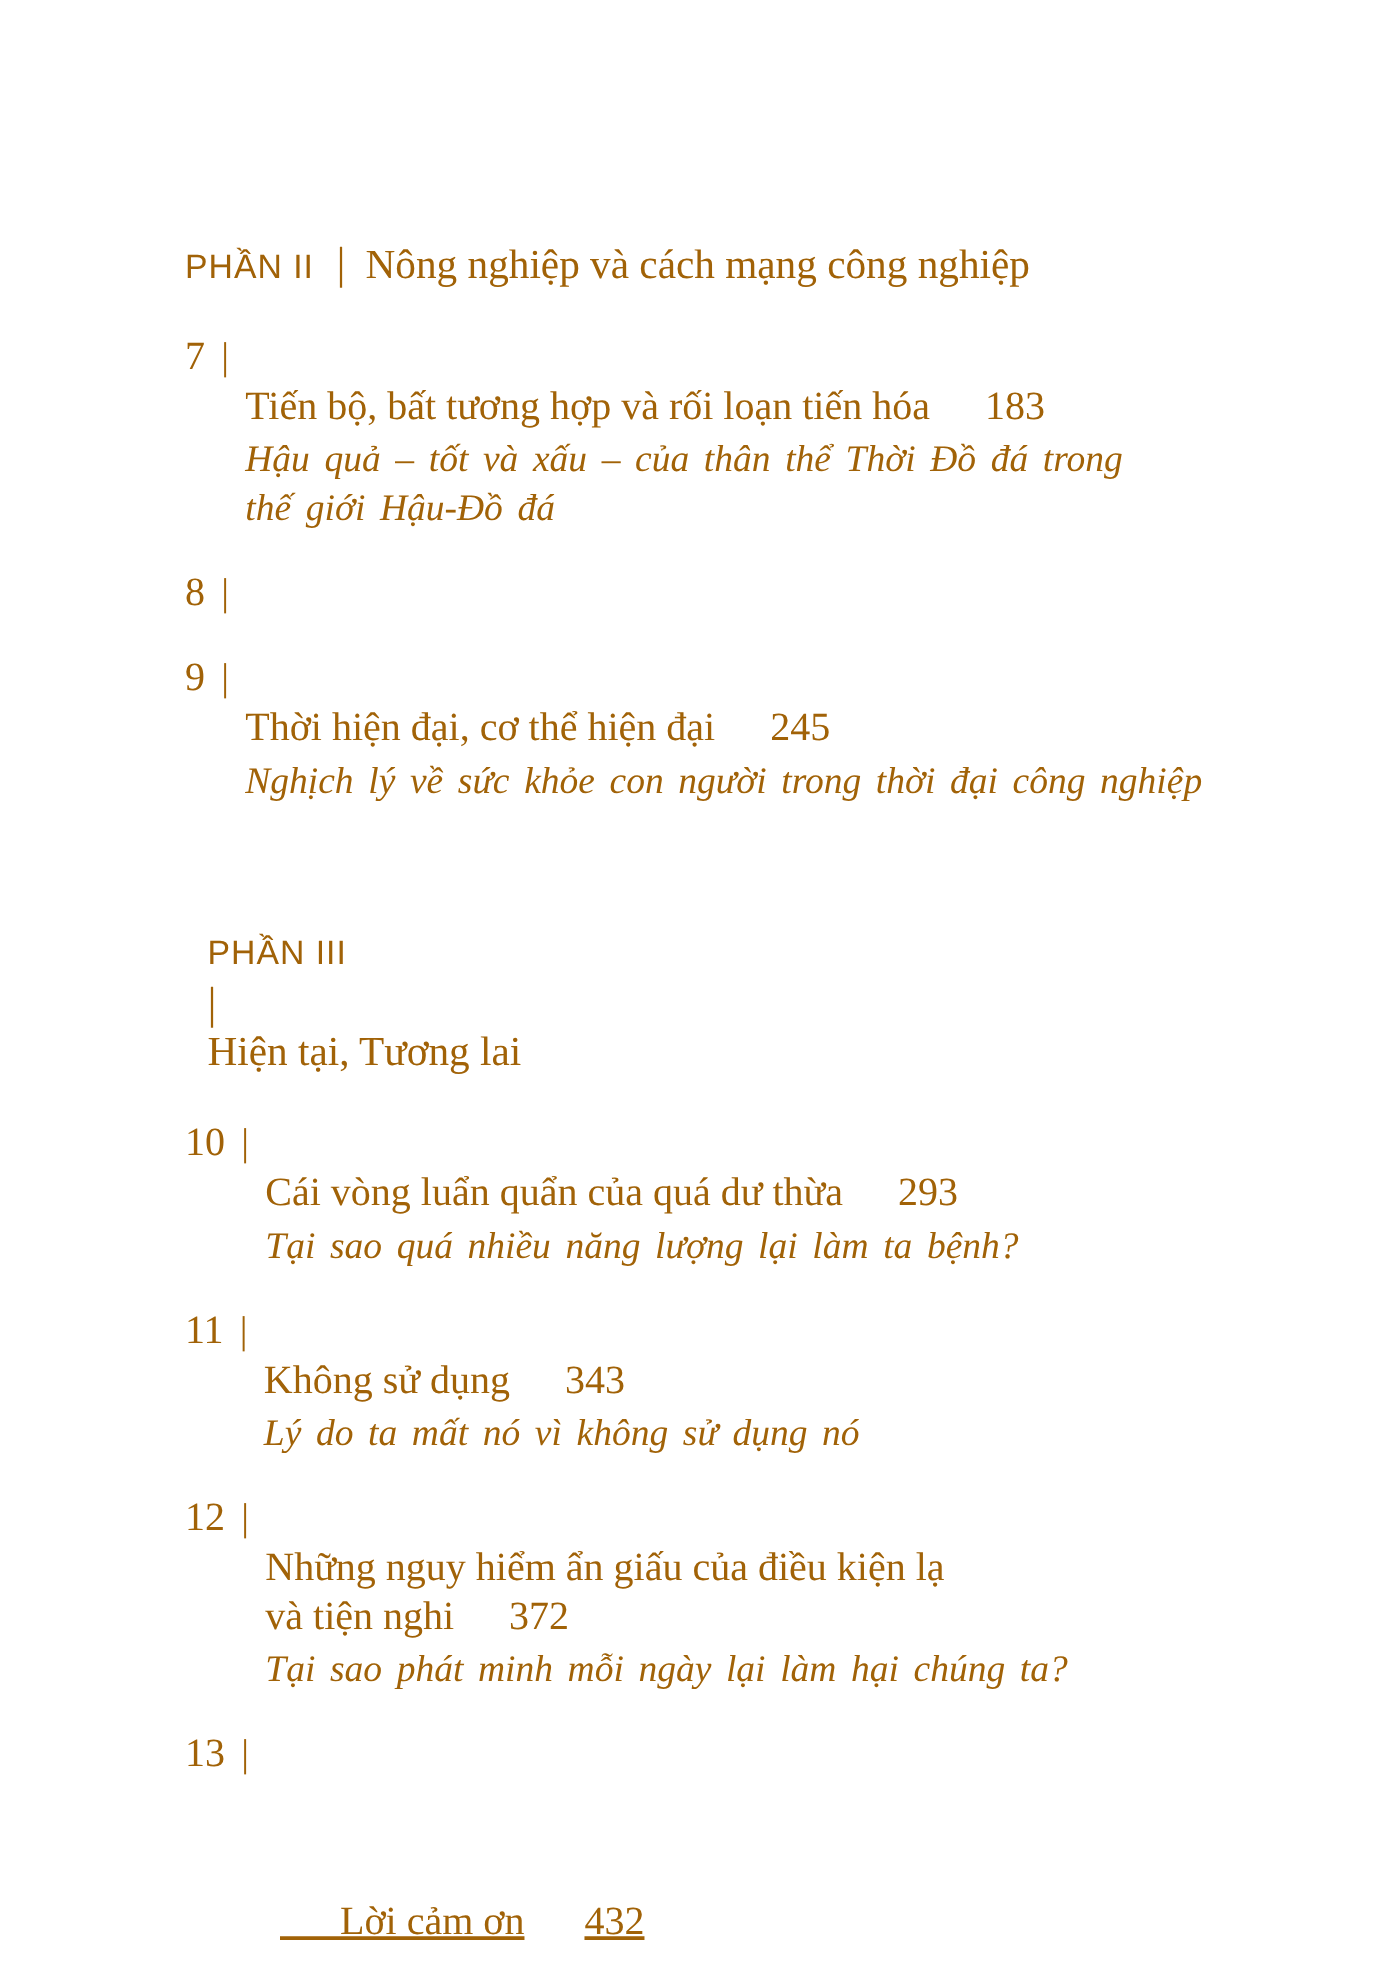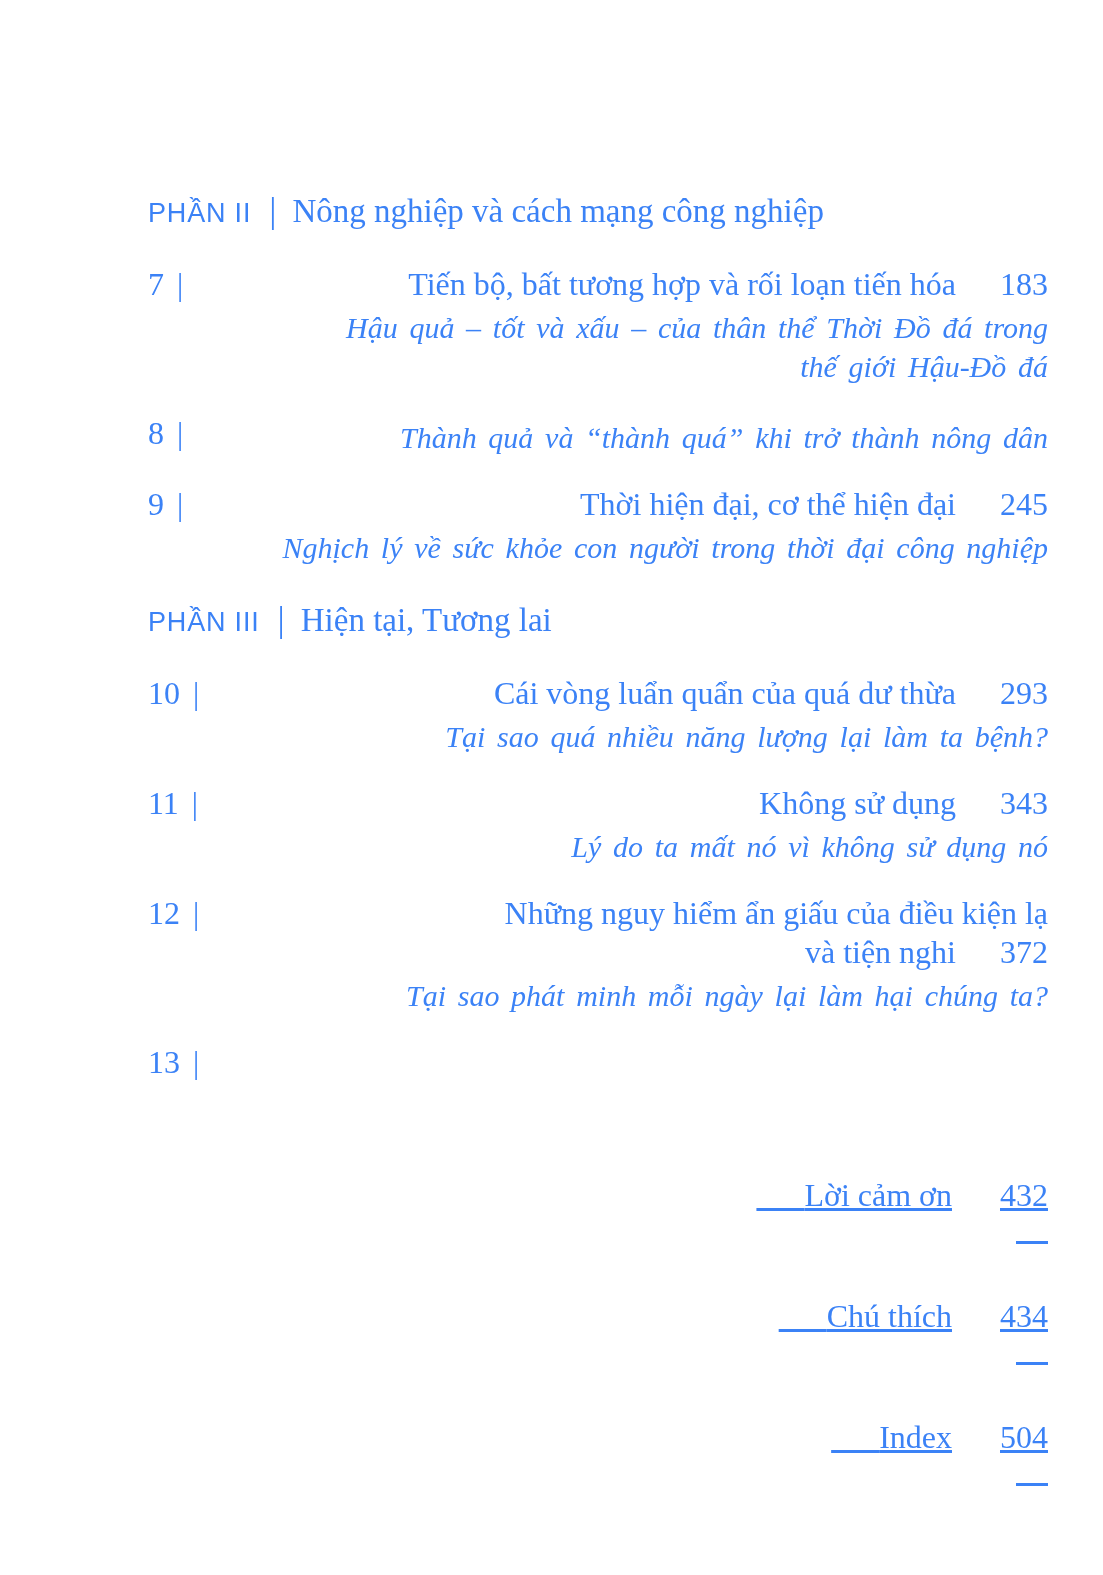--- a/index.html
+++ b/index.html
@@ -2,33 +2,32 @@
 <html><head>
 <meta charset="utf-8">
 <style>
   html, body { margin: 0; padding: 0; background: #ffffff; }
   .page {
     position: relative;
     width: 1103px;
     height: 1575px;
     box-sizing: border-box;
     background: #ffffff;
-    color: #3b82f6;
+    color: #a16207;
     padding: 190px 55px 0 148px;
     font-family: "Liberation Serif", serif;
     overflow: hidden;
-    text-align: right;
   }
   
   .section-header {
     display: flex;
     align-items: baseline;
     white-space: pre;
   }
-  .section-header.second { margin-top: 32px; }
+  .section-header.second { margin-top: 98px; flex-direction: column; }
   .section-label {
     font-family: "Liberation Sans", sans-serif;
     font-size: 27px;
     letter-spacing: 0.03em;
     line-height: 40px;
   }
   .section-bar {
     font-size: 36px;
     font-weight: 300;
     margin: 0 16px 0 18px;
@@ -48,21 +47,21 @@
   .ch-num {
     font-size: 32px;
     line-height: 39px;
     white-space: pre;
   }
   .ch-bar {
     font-size: 31px;
     line-height: 39px;
     margin: 0 13px 0 13px;
   }
-  .ch-body { flex: 1; }
+  .ch-body { flex: 1; margin-top: 40px; }
   .ch-titleline { font-size: 32px; line-height: 39px; }
   .ch-title { white-space: pre; }
   .ch-page { margin-left: 44px; white-space: pre; }
   .ch-subtitle {
     font-style: italic;
     font-size: 30px;
     line-height: 39px;
     margin-top: 4px;
     word-spacing: 0.14em;
     white-space: pre;
@@ -100,21 +99,20 @@
         </div>
         <div class="ch-subtitle">Hậu quả – tốt và xấu – của thân thể Thời Đồ đá trong
 thế giới Hậu-Đồ đá</div>
       </div>
     </div>
 
     <div class="chapter">
       <span class="ch-num">8</span>
       <span class="ch-bar">|</span>
       <div class="ch-body">
-        <div class="ch-subtitle">Thành quả và “thành quá” khi trở thành nông dân</div>
       </div>
     </div>
 
     <div class="chapter">
       <span class="ch-num">9</span>
       <span class="ch-bar">|</span>
       <div class="ch-body">
         <div class="ch-titleline">
           <span class="ch-title">Thời hiện đại, cơ thể hiện đại</span><span class="ch-page">245</span>
         </div>

